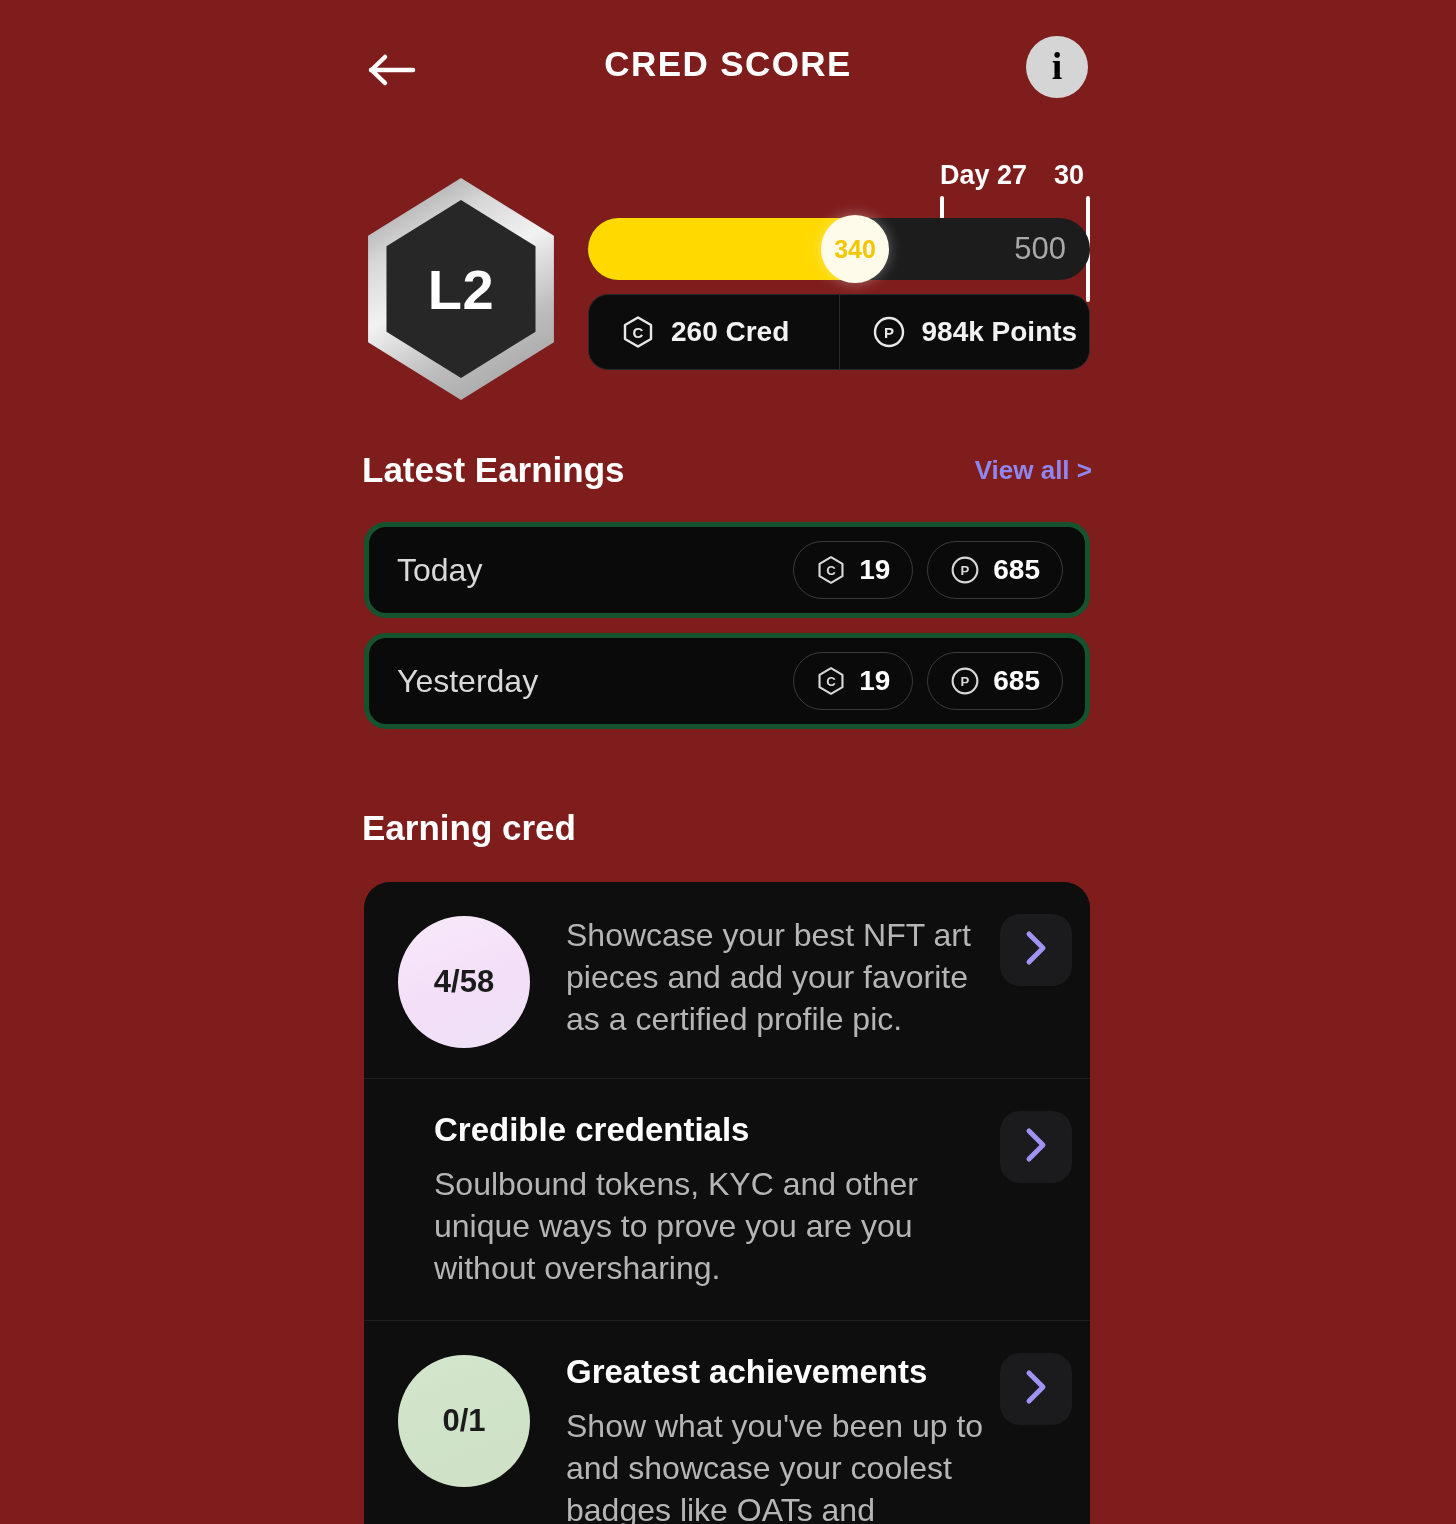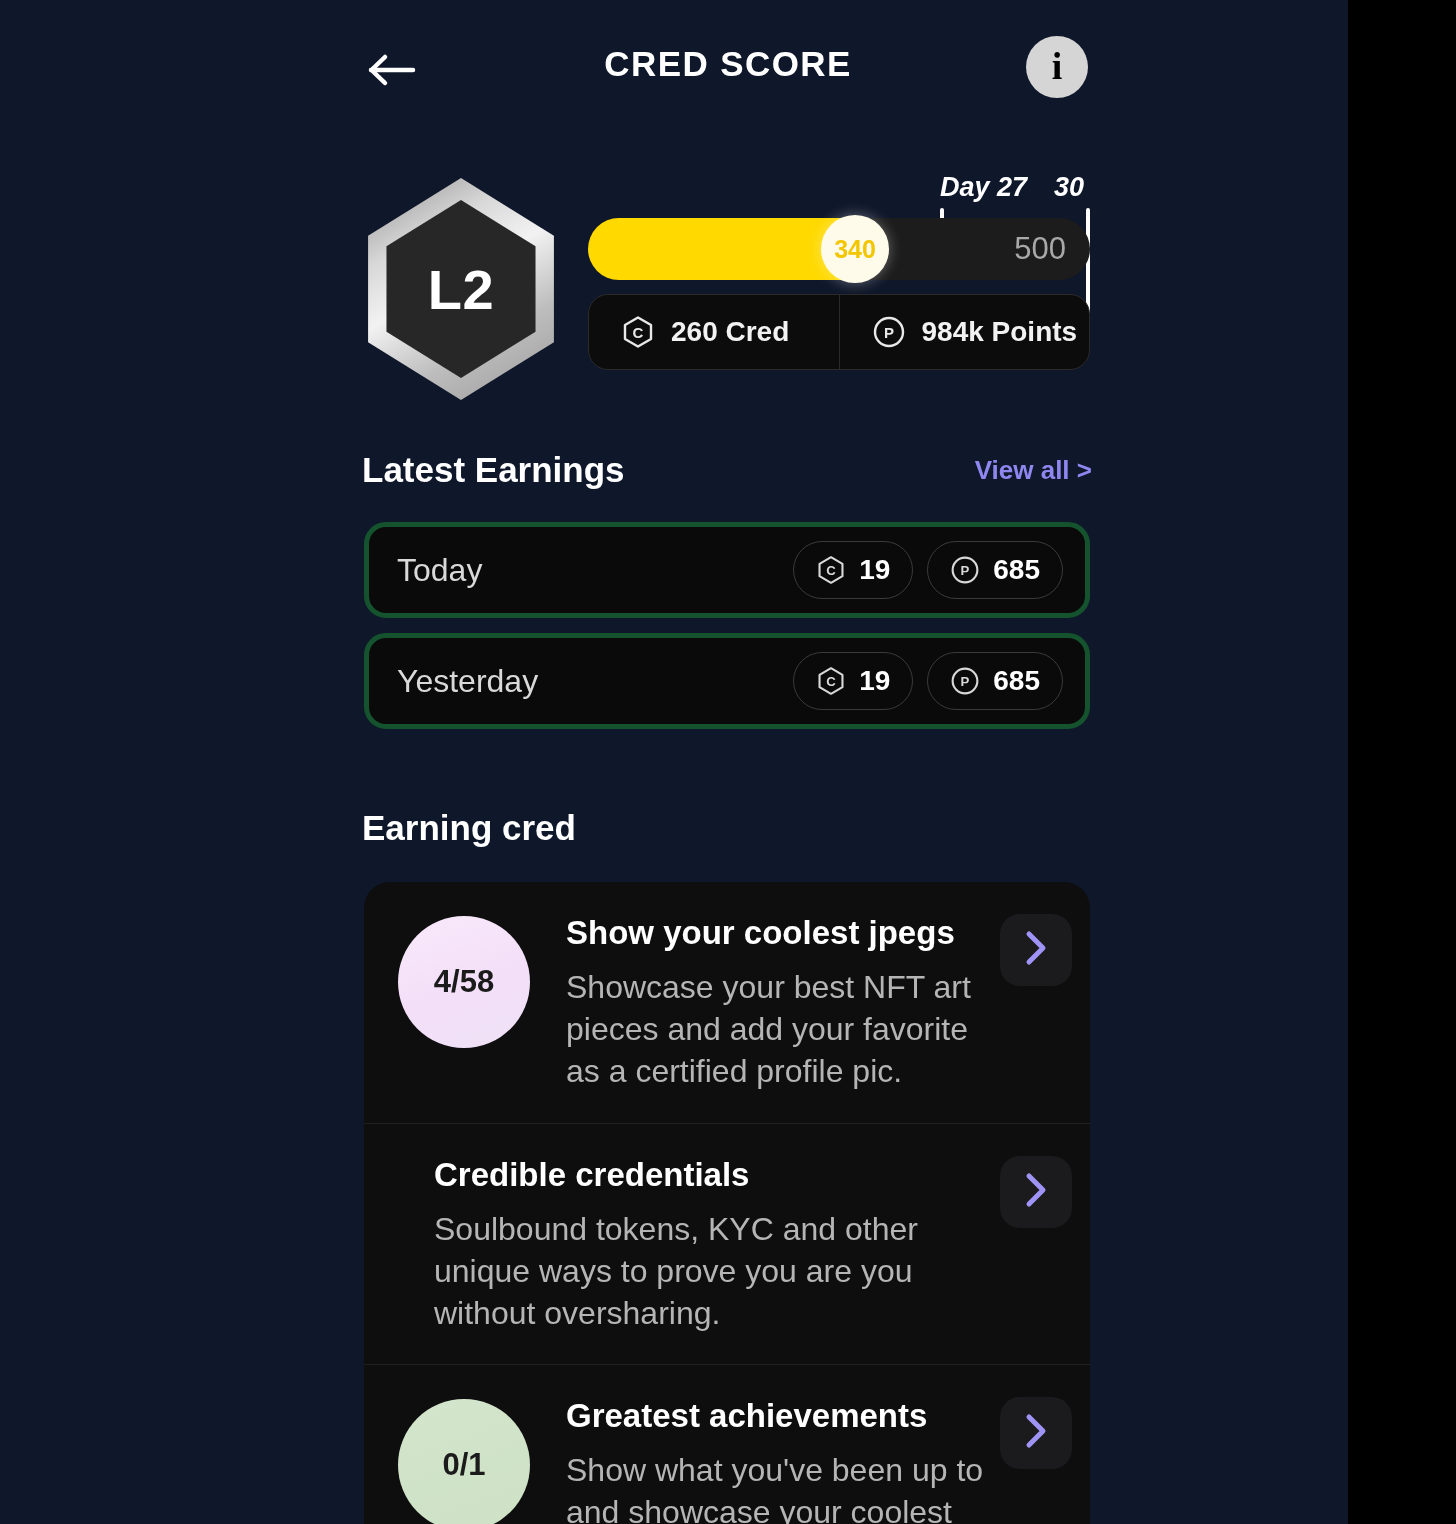--- a/index.html
+++ b/index.html
@@ -7,23 +7,23 @@
   html, body {
     width: 1456px;
     height: 1524px;
     background: #000000;
     font-family: "Liberation Sans", sans-serif;
     overflow: hidden;
   }
 
   .screen {
     position: relative;
-    width: 1348px;
+    width: 1456px;
     height: 1524px;
-    background: #0f172a;
+    background: #7f1d1d;
     padding-left: 11px;
   }
 
   
   .header {
     position: absolute;
     top: 0; left: 0;
     width: 1456px;
     height: 136px;
     display: flex;
@@ -107,24 +107,23 @@
     color: #ffffff;
     font-size: 56px;
     font-weight: bold;
     letter-spacing: 0.5px;
   }
 
   
   .day-marks {
     position: absolute;
     left: 228px;
-    top: 16px;
+    top: 4px;
     width: 508px;
     height: 72px;
-    font-style: italic;
   }
   .day-label-27 {
     position: absolute;
     left: 352px;
     top: 6px;
     color: #ffffff;
     font-size: 27px;
     font-weight: bold;
     white-space: nowrap;
   }
@@ -453,21 +452,20 @@
 
   <div class="section-head" style="top:808px;">
     <span class="section-title">Earning cred</span>
   </div>
 
   <div class="cards">
 
     <div class="card">
       <div class="card-circle c-pink">4/58</div>
       <div class="card-body">
-        <div class="card-title">Show your coolest jpegs</div>
         <div class="card-desc">Showcase your best NFT art pieces and add your favorite as a certified profile pic.</div>
       </div>
       <div class="chevron-btn">
         <span>
           <svg width="26" height="36" viewBox="0 0 26 36">
             <path d="M6 4 L20 18 L6 32" stroke="#9f94f5" stroke-width="5" stroke-linecap="round" stroke-linejoin="round" fill="none"></path>
           </svg>
         </span>
       </div>
     </div>

